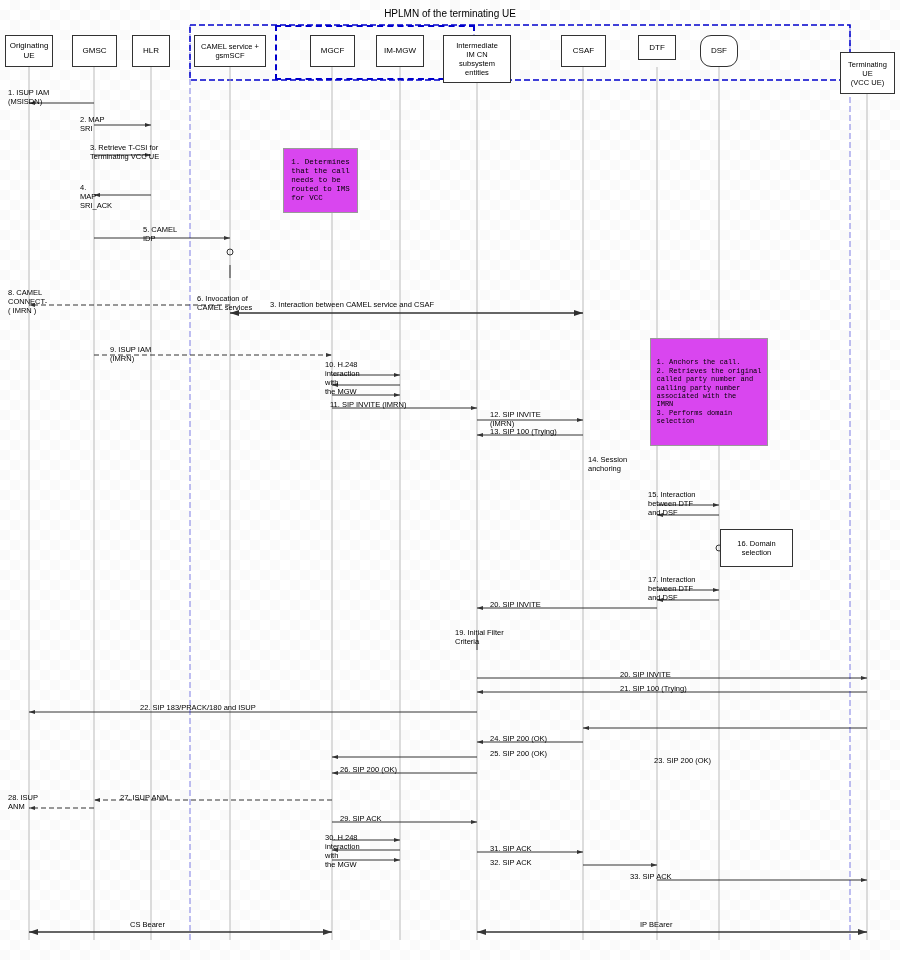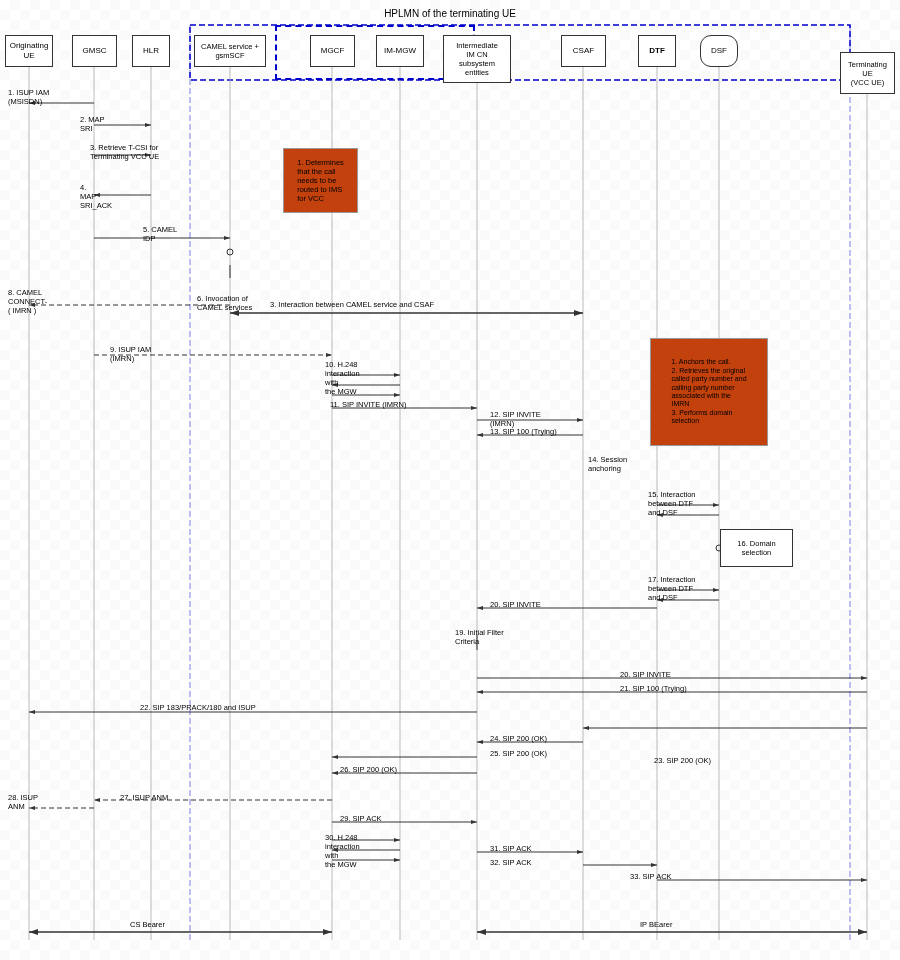--- a/index.html
+++ b/index.html
@@ -29,22 +29,23 @@
       border: 1px solid #333;
       background: #fff;
       text-align: center;
       display: flex;
       align-items: center;
       justify-content: center;
       font-size: 8px;
       line-height: 1.2;
     }
     .label-box.yellow {
-      background: #c2410c;
+      background: #d946ef;
       border: 1px solid #999;
+      font-family: Liberation Mono, monospace;
     }
     .label-box.dashed {
       border: 2px dashed #0000cc;
     }
     .msg-label {
       position: absolute;
       font-size: 7.5px;
       white-space: nowrap;
     }
     .title {
@@ -219,21 +220,21 @@
   <div class="label-box dashed" style="left:275px;top:25px;width:200px;height:55px;border:2px dashed #0000cc;background:transparent;"></div>
 
   <div class="label-box" style="left:443px;top:35px;width:68px;height:48px;">
     <span style="font-size:7.5px;">Intermediate<br>IM CN<br>subsystem<br>entities</span>
   </div>
 
   <div class="label-box" style="left:561px;top:35px;width:45px;height:32px;">
     <span>CSAF</span>
   </div>
 
-  <div class="label-box" style="left:638px;top:35px;width:38px;height:32px;font-weight:bold;">
+  <div class="label-box" style="left:638px;top:35px;width:38px;height:25px;">
     <span>DTF</span>
   </div>
 
   <div class="label-box" style="left:700px;top:35px;width:38px;height:32px;border-radius:11px;">
     <span>DSF</span>
   </div>
 
   <div class="label-box" style="left:840px;top:35px;width:55px;height:42px;margin-top:17px;">
     <span style="font-size:7.5px;">Terminating<br>UE<br>(VCC UE)</span>
   </div>

